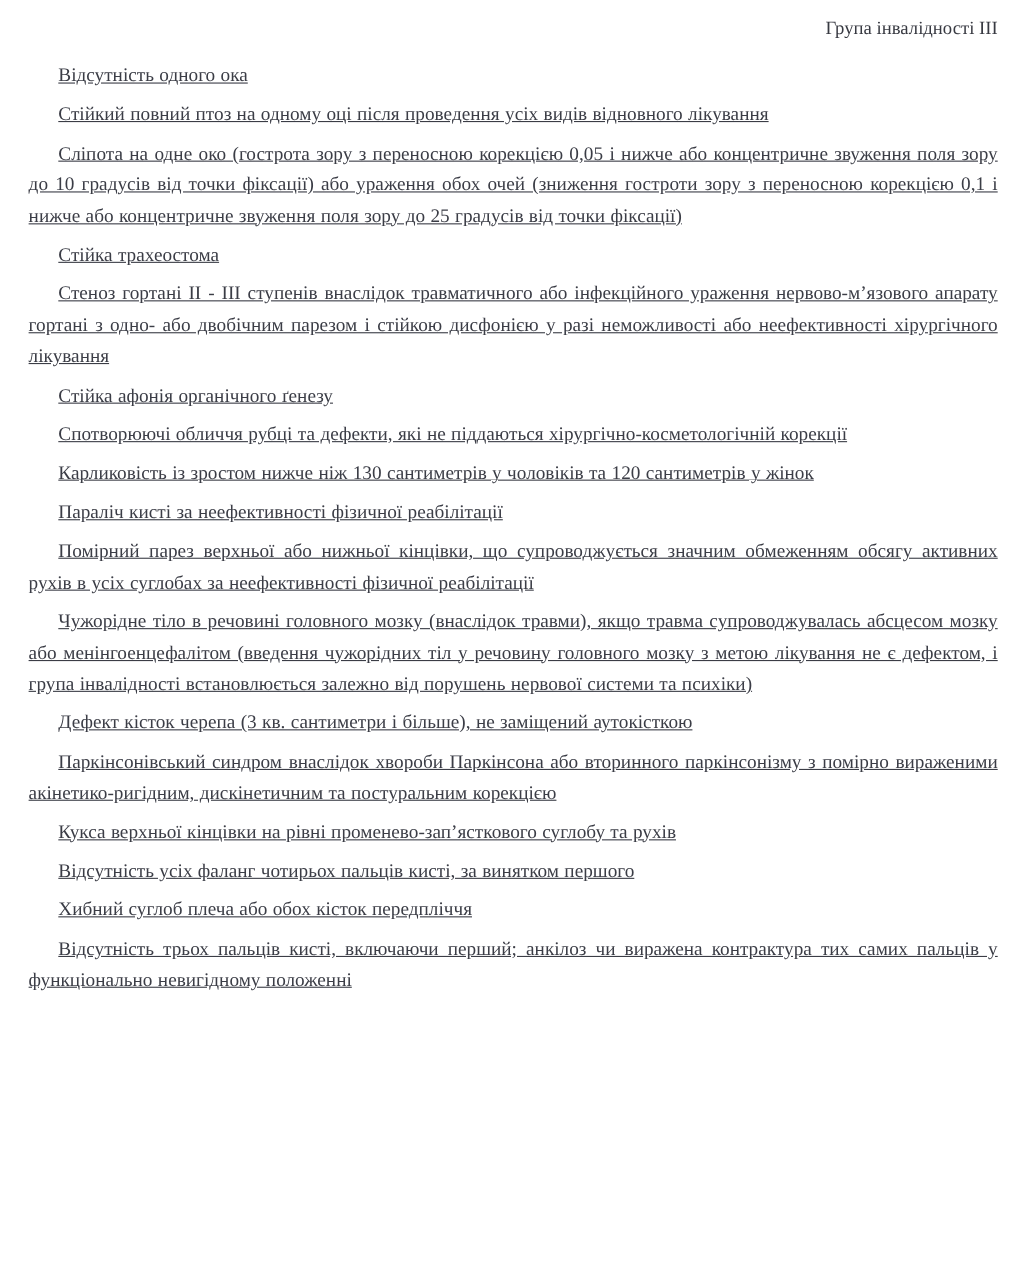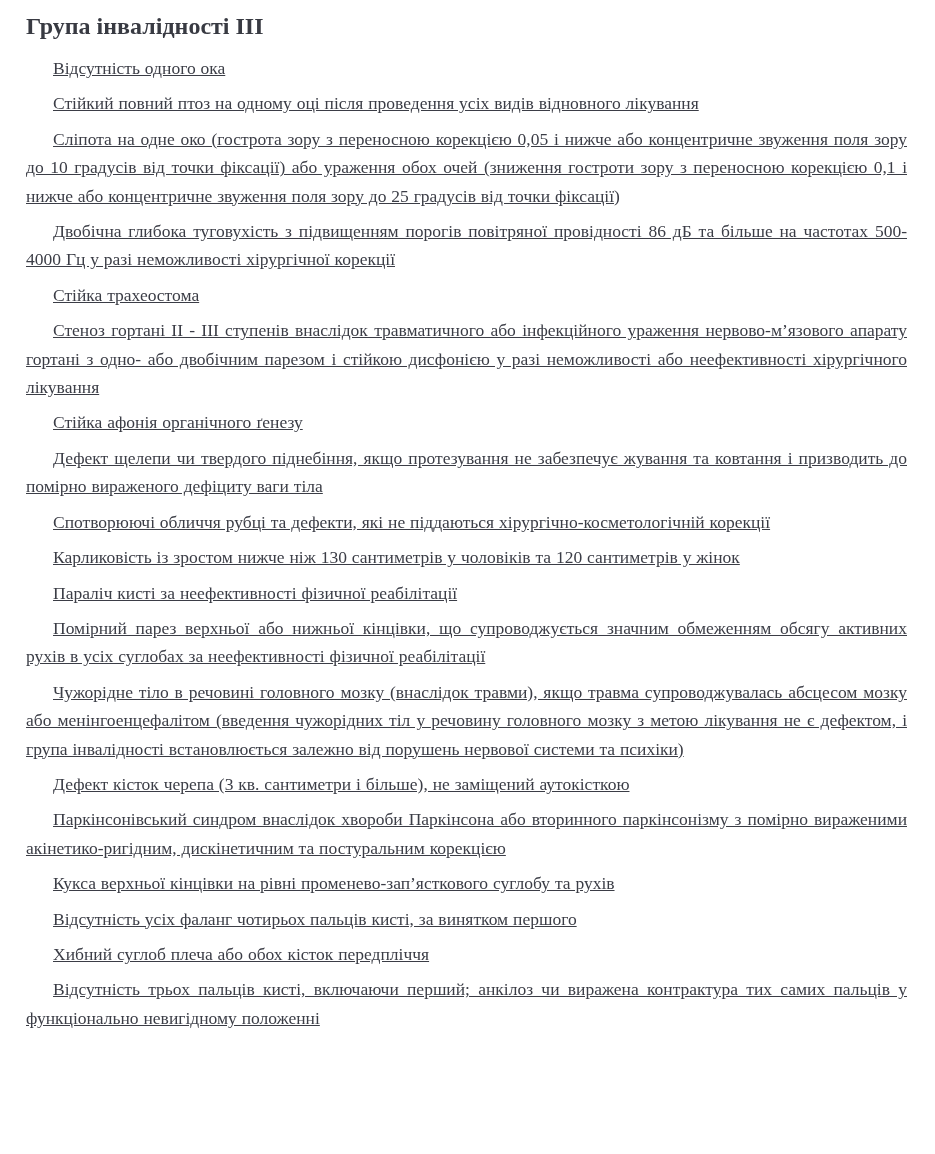--- a/index.html
+++ b/index.html
@@ -11,24 +11,24 @@
     width: 935px;
     height: 1154px;
     box-sizing: border-box;
     background: #ffffff;
     padding: 8px 28px 16px 26px;
     overflow: hidden;
     font-family: "Liberation Serif", "DejaVu Serif", serif;
     color: #3b3d46;
   }
   .doc-title {
-    font-size: 24px;
+    font-size: 17px;
     line-height: 24px;
-    font-weight: bold;
-    text-align: left;
+    font-weight: normal;
+    text-align: right;
     margin: 6px 0 16px 0;
     color: #383a42;
   }
   .doc-body p {
     font-size: 17.5px;
     line-height: 28.4px;
     margin: 7px 0 0 0;
     text-align: justify;
     text-indent: 27px;
     word-spacing: 0.5px;
@@ -38,25 +38,23 @@
 </head>
 <body>
 
 <div class="page">
   <h1 class="doc-title">Група інвалідності III</h1>
 
   <div class="doc-body">
     <p>Відсутність одного ока</p>
     <p>Стійкий повний птоз на одному оці після проведення усіх видів відновного лікування</p>
     <p>Сліпота на одне око (гострота зору з переносною корекцією 0,05 і нижче або концентричне звуження поля зору до 10 градусів від точки фіксації) або ураження обох очей (зниження гостроти зору з переносною корекцією 0,1 і нижче або концентричне звуження поля зору до 25 градусів від точки фіксації)</p>
-    <p>Двобічна глибока туговухість з підвищенням порогів повітряної провідності 86 дБ та більше на частотах 500-4000 Гц у разі неможливості хірургічної корекції</p>
     <p>Стійка трахеостома</p>
     <p>Стеноз гортані II - III ступенів внаслідок травматичного або інфекційного ураження нервово-м’язового апарату гортані з одно- або двобічним парезом і стійкою дисфонією у разі неможливості або неефективності хірургічного лікування</p>
     <p>Стійка афонія органічного ґенезу</p>
-    <p>Дефект щелепи чи твердого піднебіння, якщо протезування не забезпечує жування та ковтання і призводить до помірно вираженого дефіциту ваги тіла</p>
     <p>Спотворюючі обличчя рубці та дефекти, які не піддаються хірургічно-косметологічній корекції</p>
     <p>Карликовість із зростом нижче ніж 130 сантиметрів у чоловіків та 120 сантиметрів у жінок</p>
     <p>Параліч кисті за неефективності фізичної реабілітації</p>
     <p>Помірний парез верхньої або нижньої кінцівки, що супроводжується значним обмеженням обсягу активних рухів в усіх суглобах за неефективності фізичної реабілітації</p>
     <p>Чужорідне тіло в речовині головного мозку (внаслідок травми), якщо травма супроводжувалась абсцесом мозку або менінгоенцефалітом (введення чужорідних тіл у речовину головного мозку з метою лікування не є дефектом, і група інвалідності встановлюється залежно від порушень нервової системи та психіки)</p>
     <p>Дефект кісток черепа (3 кв. сантиметри і більше), не заміщений аутокісткою</p>
     <p>Паркінсонівський синдром внаслідок хвороби Паркінсона або вторинного паркінсонізму з помірно вираженими акінетико-ригідним, дискінетичним та постуральним корекцією</p>
     <p>Кукса верхньої кінцівки на рівні променево-зап’ясткового суглобу та рухів</p>
     <p>Відсутність усіх фаланг чотирьох пальців кисті, за винятком першого</p>
     <p>Хибний суглоб плеча або обох кісток передпліччя</p>

